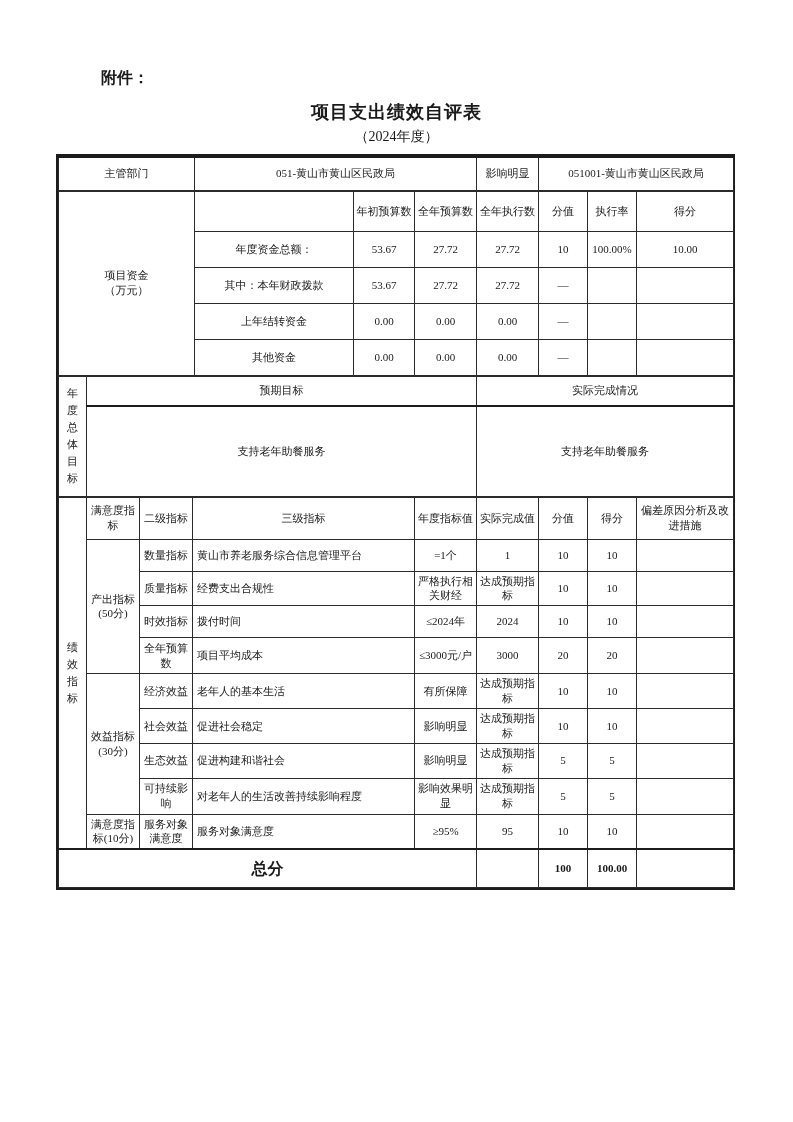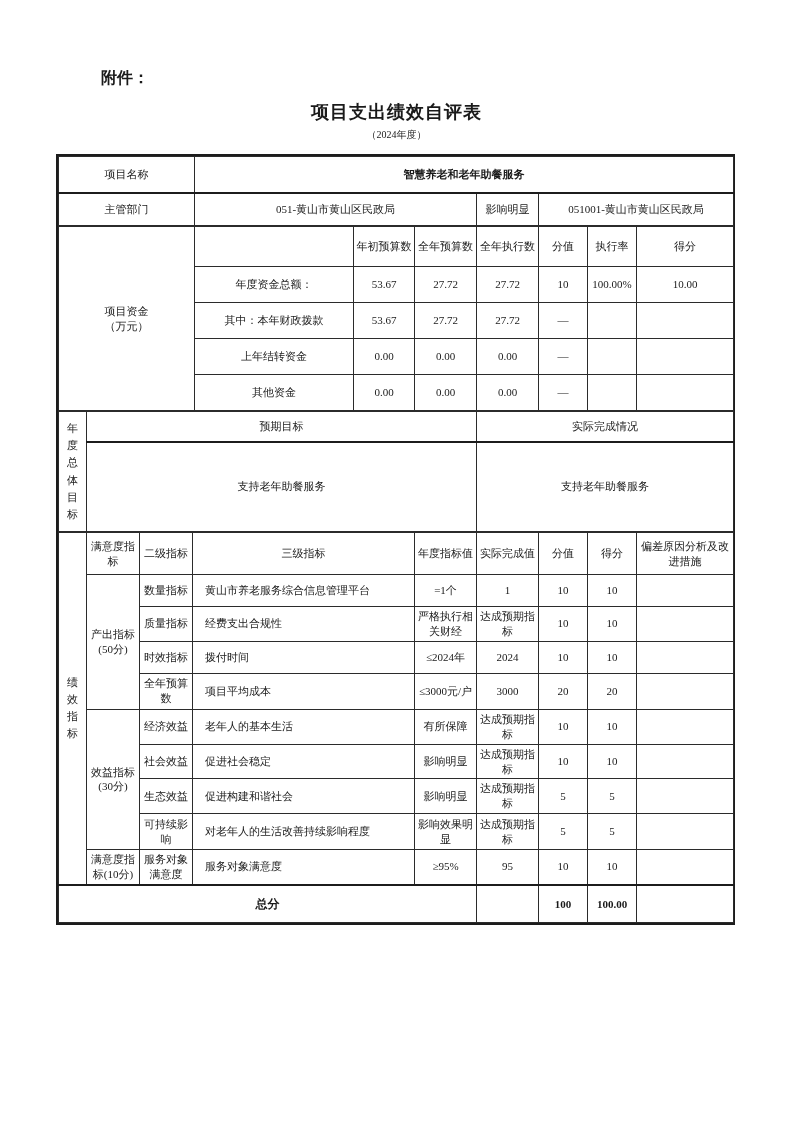--- a/index.html
+++ b/index.html
@@ -13,21 +13,21 @@
   .attachment{
     position:absolute;left:57px;top:68px;
     font-size:16px;font-weight:bold;margin-left:44px;
   }
   .doc-title{
     position:absolute;left:0;top:100px;width:793px;
     text-align:center;font-size:18px;font-weight:bold;letter-spacing:1px;
   }
   .doc-subtitle{
     position:absolute;left:0;top:128px;width:793px;
-    text-align:center;font-size:10px;
+    text-align:center;font-size:14px;
   }
   .table-wrap{
     position:absolute;left:56px;top:154px;width:679px;
     border:2px solid #1c1c1c;
     box-sizing:border-box;
   }
   table{
     border-collapse:collapse;
     table-layout:fixed;
     width:675px;
@@ -35,21 +35,21 @@
   }
   td{
     border:1px solid #2b2b2b;
     text-align:center;
     vertical-align:middle;
     padding:2px 1px;
     line-height:1.35;
     overflow:hidden;
     word-break:break-all;
   }
-  td.left{text-align:left;padding-left:12px;}
+  td.left{text-align:left;padding-left:4px;}
   td.bold{font-weight:bold;}
   .vlabel{padding:4px 8px;line-height:1.55;margin-top:12px;}
   tr.thick-top td{border-top:2px solid #1c1c1c;}
 </style>
 </head>
 <body>
 
 <div class="attachment">附件：</div>
 <div class="doc-title">项目支出绩效自评表</div>
 <div class="doc-subtitle">（2024年度）</div>
@@ -57,24 +57,20 @@
 <div class="table-wrap">
 
   <table>
     <colgroup>
         <col style="width:136px">
         <col style="width:282px">
         <col style="width:62px">
         <col style="width:195px">
       </colgroup>
     <tbody>
-        <tr style="height:36px">
-      <td>项目名称</td>
-      <td colspan="3" class="bold">智慧养老和老年助餐服务</td>
-    </tr>
     <tr style="height:33px" class="thick-top">
       <td>主管部门</td>
       <td>051-黄山市黄山区民政局</td>
       <td>影响明显</td>
       <td>051001-黄山市黄山区民政局</td>
     </tr>
   </tbody>
     </table>
 
   <table>
@@ -262,21 +258,21 @@
       <td>满意度指标(10分)</td>
       <td>服务对象满意度</td>
       <td class="left">服务对象满意度</td>
       <td>≥95%</td>
       <td>95</td>
       <td>10</td>
       <td>10</td>
       <td></td>
     </tr>
     <tr style="height:38px" class="thick-top">
-      <td colspan="5" class="bold" style="font-size:12px">总分</td>
+      <td colspan="5" class="bold" style="font-size:16px">总分</td>
       <td></td>
       <td class="bold">100</td>
       <td class="bold">100.00</td>
       <td></td>
     </tr>
   </tbody>
     </table>
 
 </div>
 

